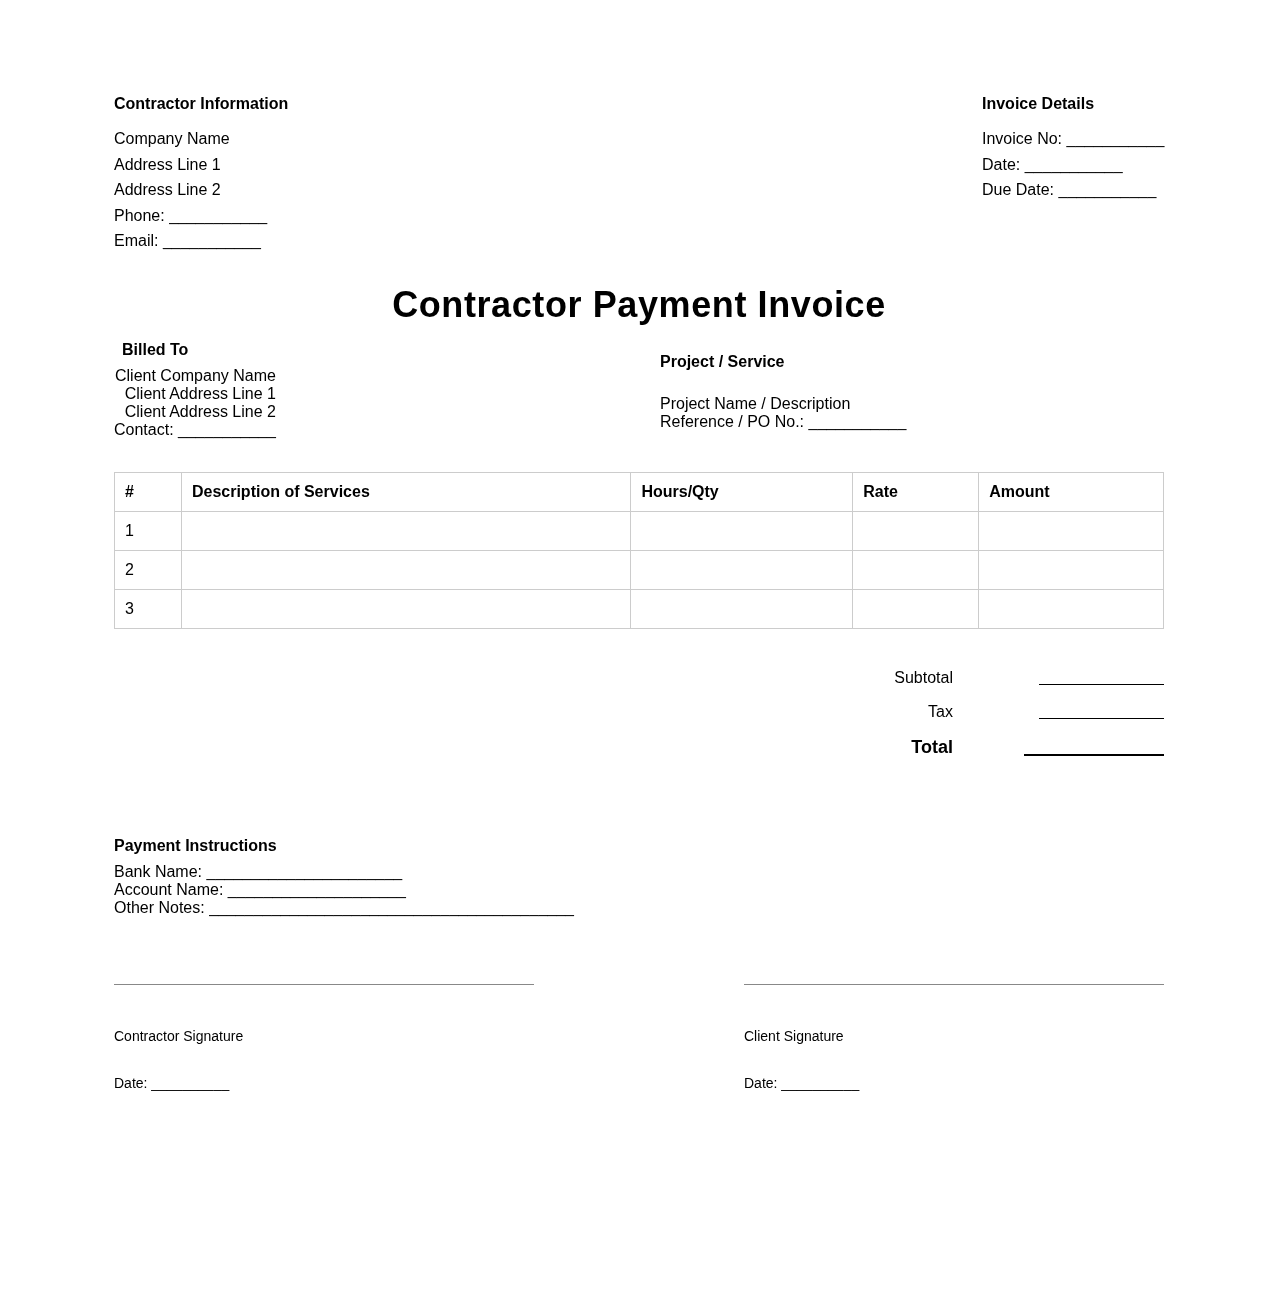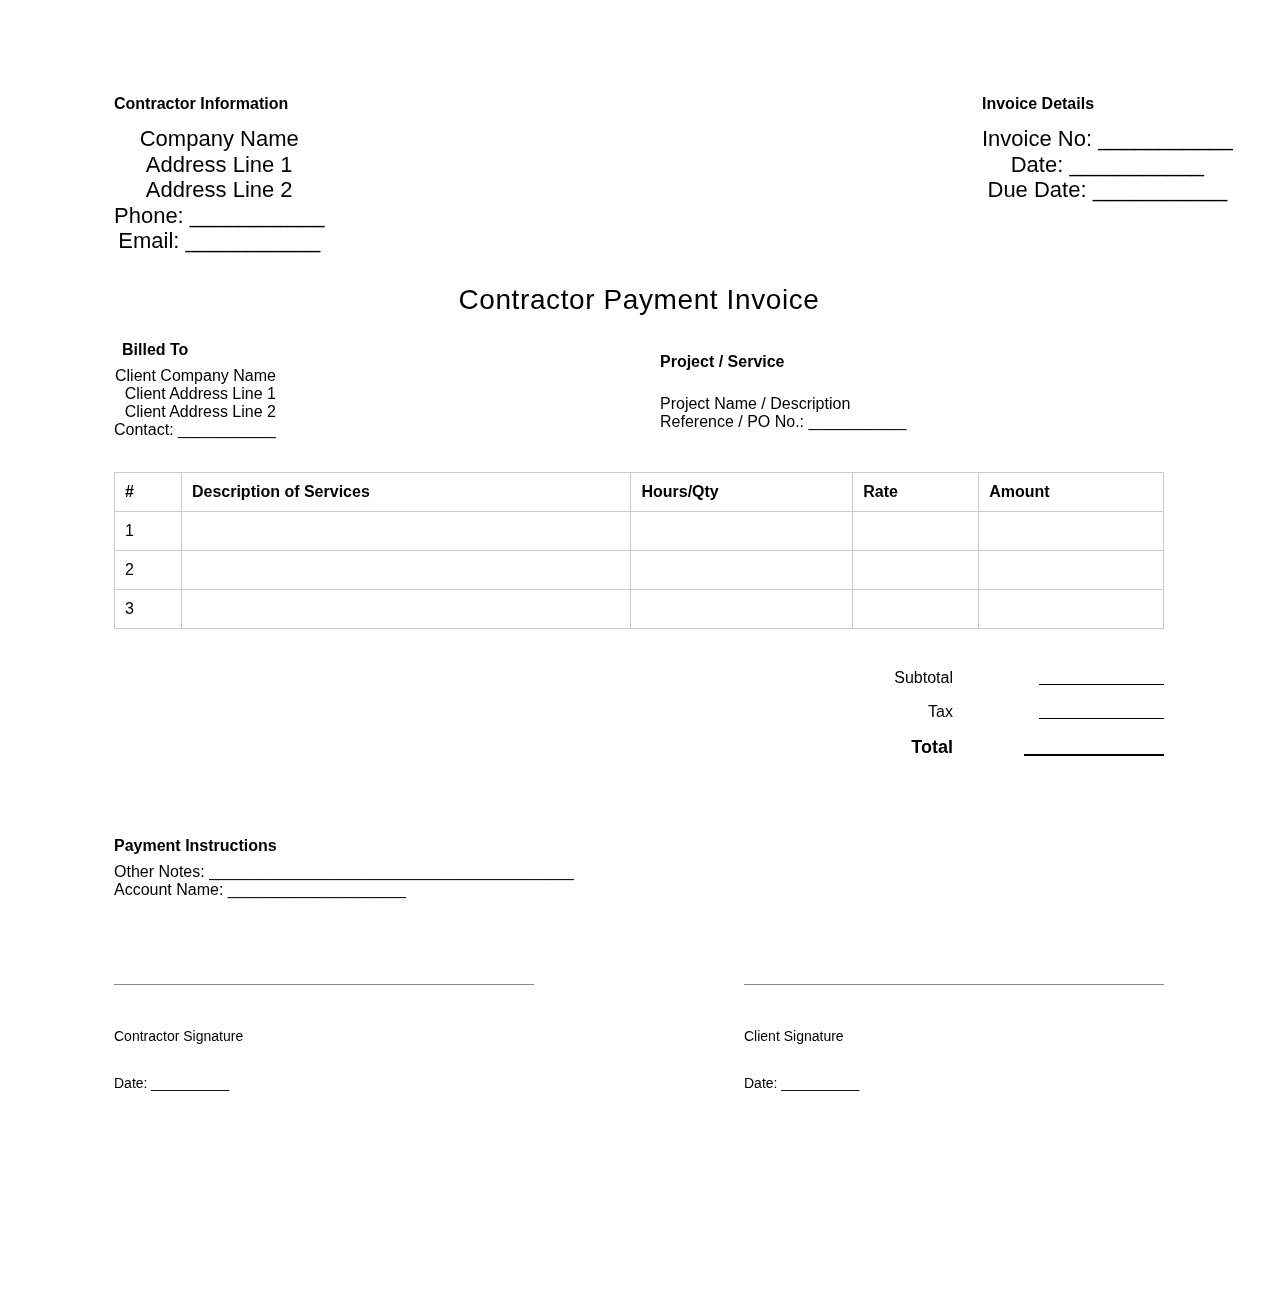--- a/index.html
+++ b/index.html
@@ -2,23 +2,23 @@
 <html><head>
 <meta charset="utf-8">
 <style>
   html, body { margin: 0; padding: 0; background: #ffffff; }
   body {
     width: 1278px; height: 1300px; position: relative; overflow: hidden;
     font-family: "Liberation Sans", sans-serif; color: #000;
   }
   .abs { position: absolute; }
   .h-small { font-size: 16px; font-weight: bold; }
-  .line { font-size: 22px; line-height: 25.5px; white-space: pre; text-align: center; }
+  .line { font-size: 16px; line-height: 25.5px; white-space: pre; }
   .tight { font-size: 16px; line-height: 18px; white-space: pre; }
-  .title { font-size: 28px; font-weight: normal; letter-spacing: 0.6px; }
+  .title { font-size: 36px; font-weight: bold; letter-spacing: 0.6px; }
   table.items {
     position: absolute; left: 114px; top: 472px; width: 1050px;
     border-collapse: collapse; font-size: 16px;
   }
   table.items th, table.items td {
     border: 1px solid #cccccc; height: 38px; padding: 0 10px; text-align: left;
   }
   table.items th { font-weight: bold; }
   .tot-label { font-size: 16px; text-align: right; width: 120px; }
   .tot-line { border-bottom: 1px solid #000; }
@@ -106,22 +106,23 @@
 <div class="abs tot-line" style="left:1039px; top:684px; width:125px;"></div>
 
 <div class="abs tot-label" style="left:833px; top:703px;">Tax</div>
 <div class="abs tot-line" style="left:1039px; top:718px; width:125px;"></div>
 
 <div class="abs tot-label" style="left:833px; top:737px; font-size:18px; font-weight:bold;">Total</div>
 <div class="abs" style="left:1024px; top:754px; width:140px; border-bottom:2px solid #000;"></div>
 
 <div class="abs h-small" style="left:114px; top:837px;">Payment Instructions</div>
 <div class="abs" style="left:114px; top:863px;">
+  <div class="tight">Bank Name: ______________________</div>
+  <div class="tight">Account Name: ____________________</div>
   <div class="tight">Other Notes: _________________________________________</div>
-  <div class="tight">Account Name: ____________________</div>
 </div>
 
 <div class="abs sig-line" style="left:114px; top:984px; width:420px;"></div>
 <div class="abs" style="left:114px; top:997px;">
   <div class="small">Contractor Signature</div>
   <div class="small">Date: __________</div>
 </div>
 
 <div class="abs sig-line" style="left:744px; top:984px; width:420px;"></div>
 <div class="abs" style="left:744px; top:997px;">

